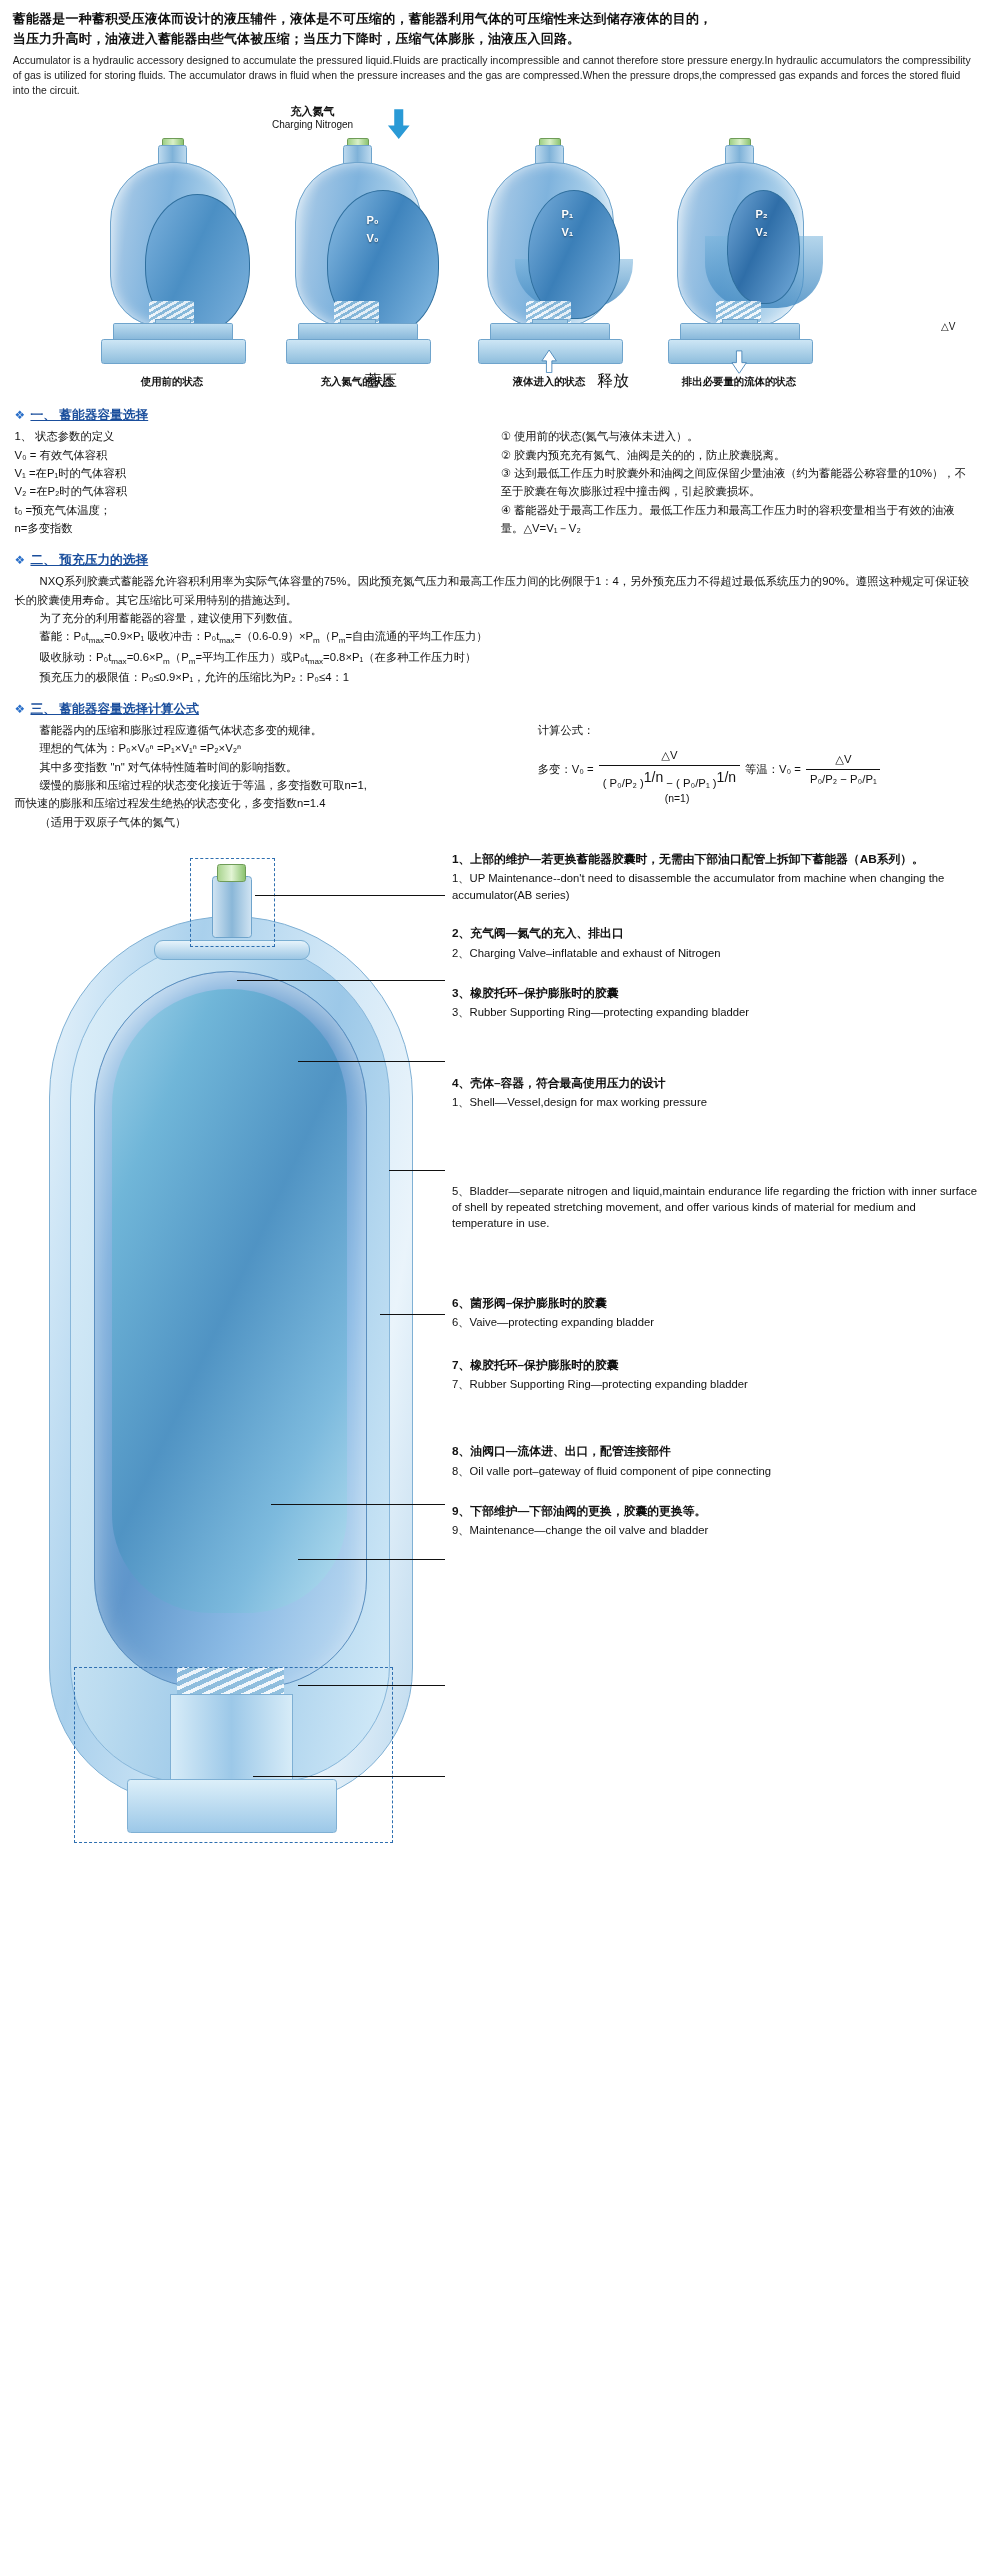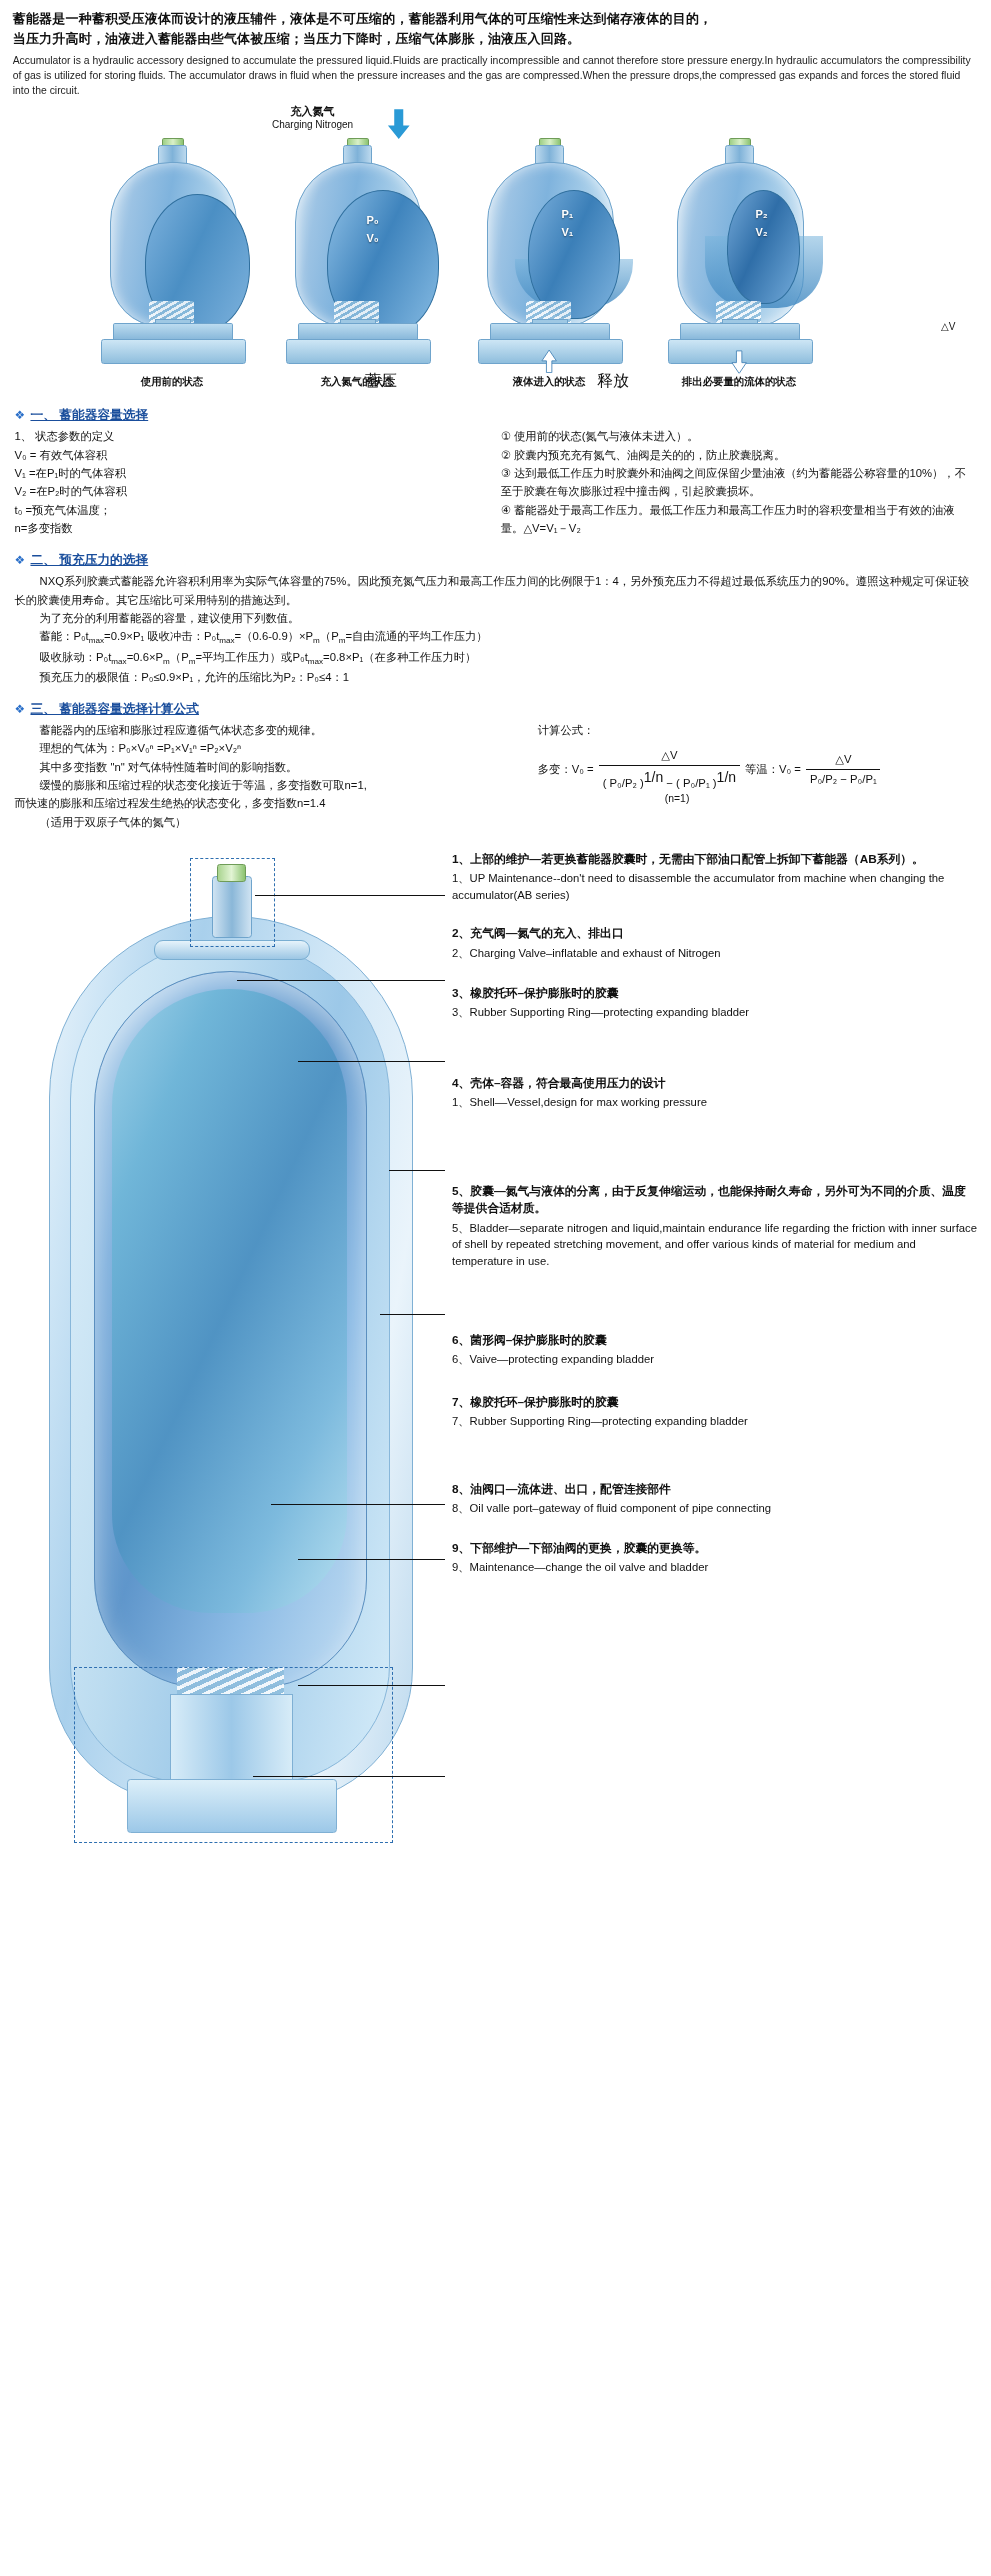--- a/index.html
+++ b/index.html
@@ -274,21 +274,20 @@
       </div>
       <div class="callout" style="margin-top:24px">
         <div class="c-cn">3、橡胶托环–保护膨胀时的胶囊</div>
         <div class="c-en">3、Rubber Supporting Ring––protecting expanding bladder</div>
       </div>
       <div class="callout" style="margin-top:54px">
         <div class="c-cn">4、壳体–容器，符合最高使用压力的设计</div>
         <div class="c-en">1、Shell––Vessel,design for max working pressure</div>
       </div>
       <div class="callout" style="margin-top:72px">
-        <div class="c-cn">5、胶囊—氮气与液体的分离，由于反复伸缩运动，也能保持耐久寿命，另外可为不同的介质、温度等提供合适材质。</div>
         <div class="c-en">5、Bladder—separate nitrogen and liquid,maintain endurance life regarding the friction with inner surface of shell by repeated stretching movement, and offer various kinds of material for medium and temperature in use.</div>
       </div>
       <div class="callout" style="margin-top:63px">
         <div class="c-cn">6、菌形阀–保护膨胀时的胶囊</div>
         <div class="c-en">6、Vaive—protecting expanding bladder</div>
       </div>
       <div class="callout" style="margin-top:26px">
         <div class="c-cn">7、橡胶托环–保护膨胀时的胶囊</div>
         <div class="c-en">7、Rubber Supporting Ring—protecting expanding bladder</div>
       </div>

